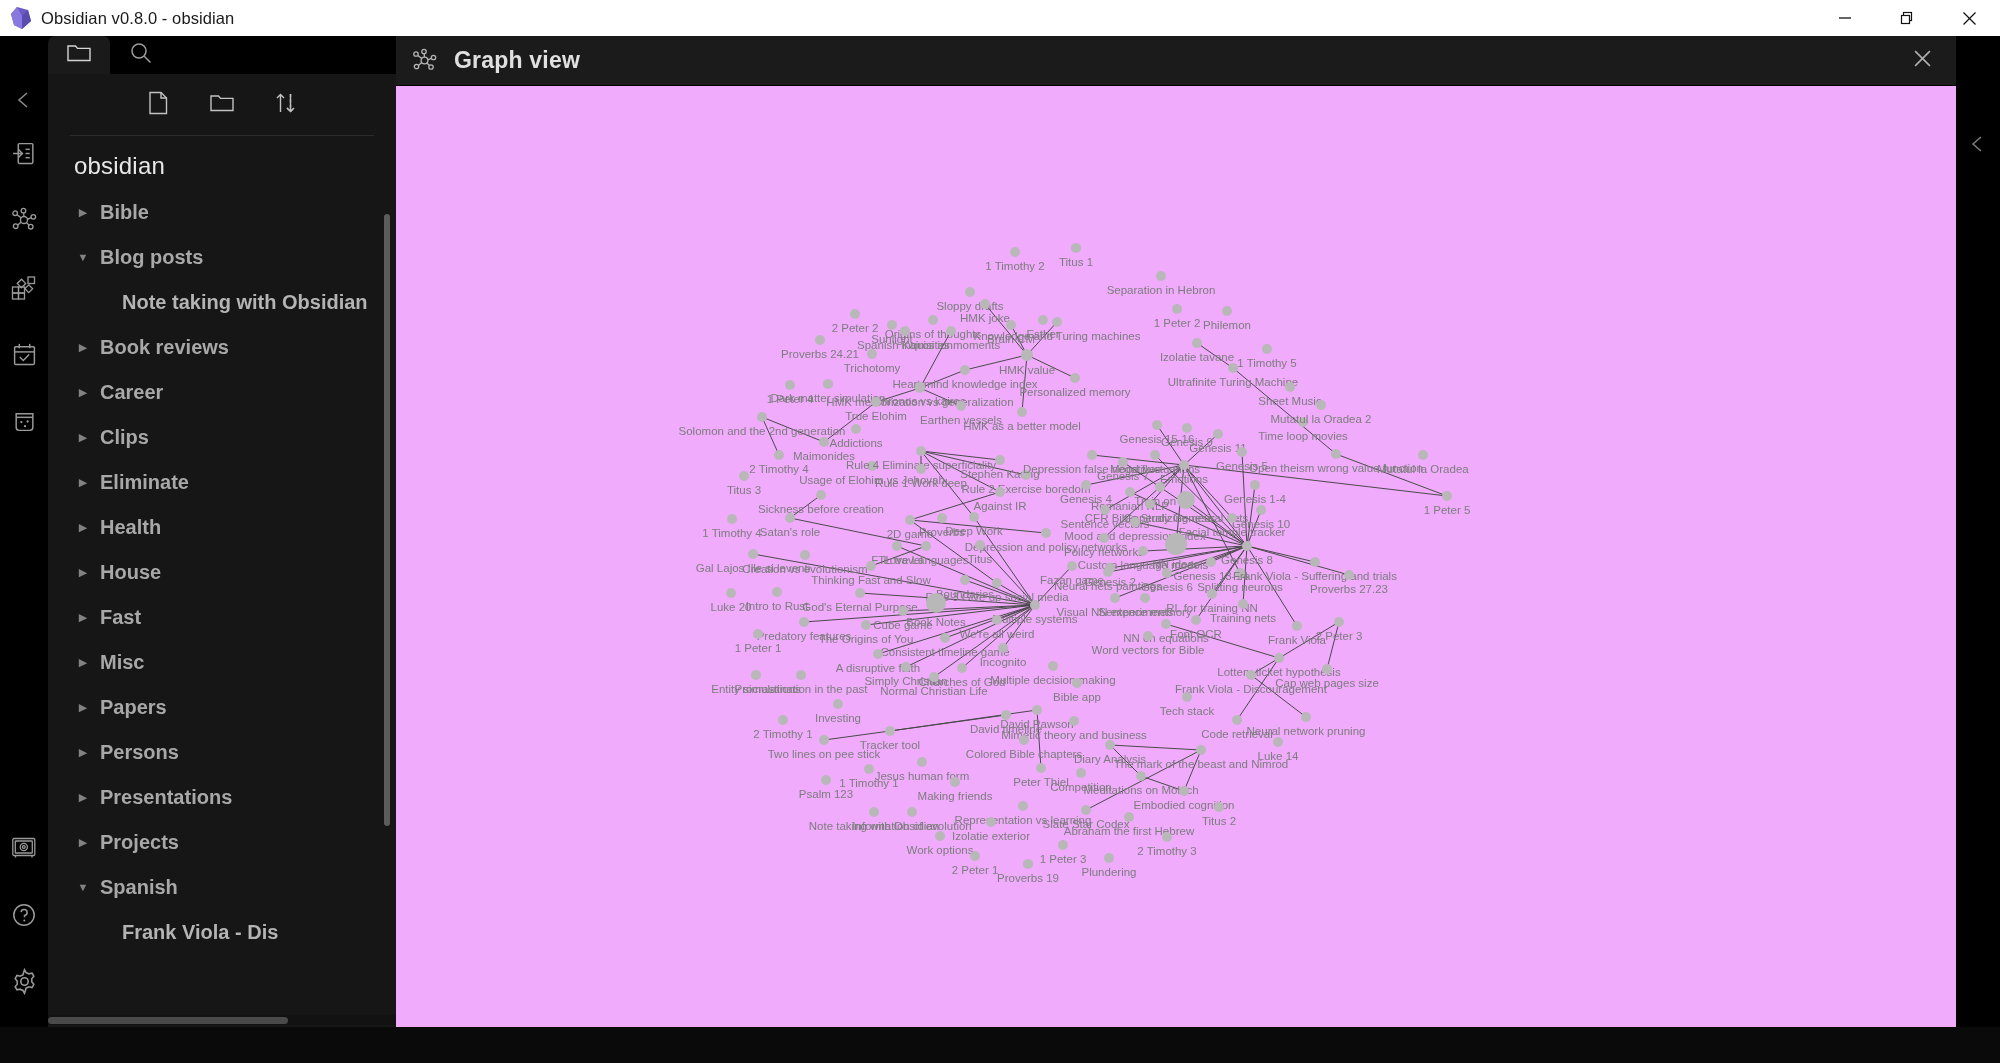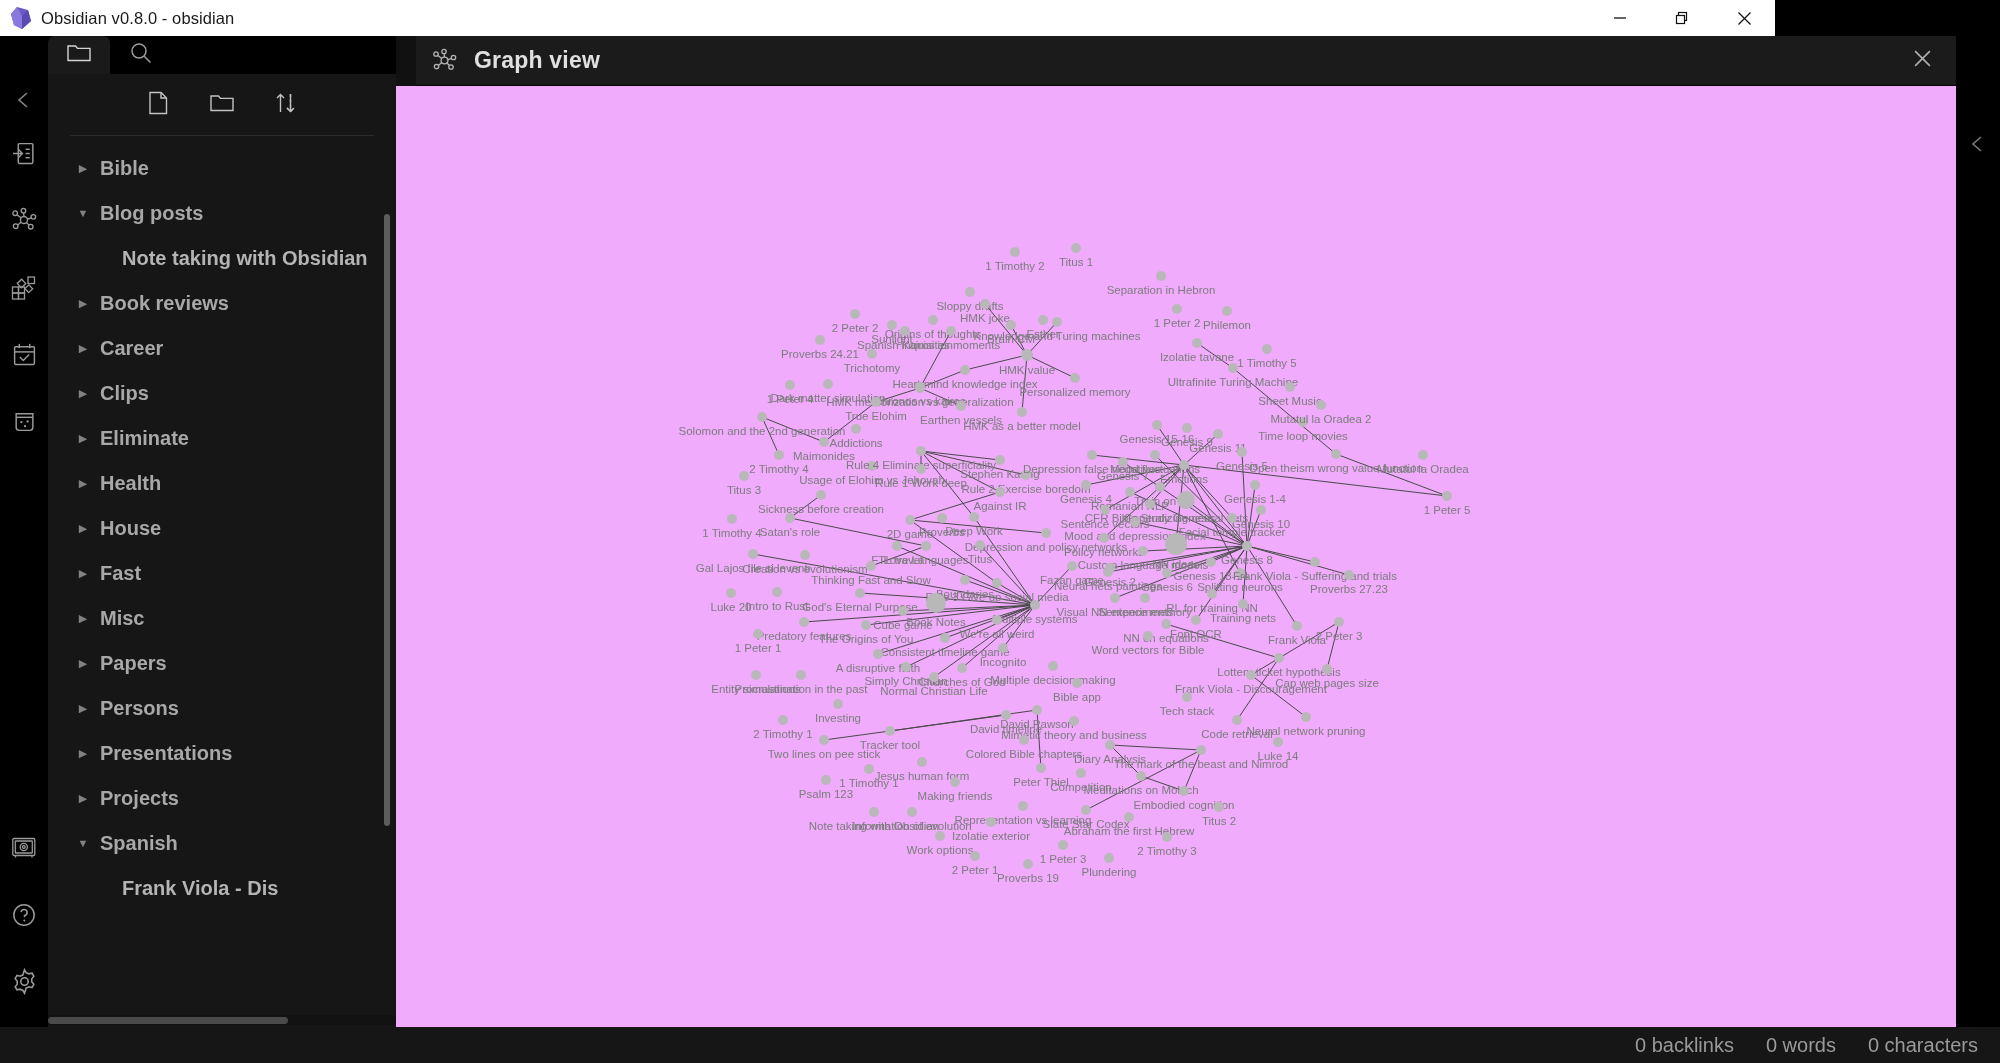--- a/index.html
+++ b/index.html
@@ -5,21 +5,21 @@
   * { margin:0; padding:0; box-sizing:border-box; }
   html, body {
     width:2000px; height:1063px;
     background:#000;
     font-family:"Liberation Sans", sans-serif;
     overflow:hidden;
   }
 
   
   #titlebar {
-    position:absolute; top:0; left:0; width:1775px; height:36px;
+    position:absolute; top:0; left:0; width:2000px; height:36px;
     background:#ffffff;
     display:flex; align-items:center;
   }
   #titlebar .logo { margin-left:11px; margin-right:10px; display:flex; align-items:center; }
   #titlebar .title {
     font-size:16.5px; color:#1a1a1a; letter-spacing:.1px;
   }
   #winbtns { margin-left:auto; display:flex; height:36px; }
   #winbtns .wb {
     width:62px; height:36px; display:flex; align-items:center; justify-content:center;
@@ -115,21 +115,20 @@
   
   #main {
     position:absolute; left:396px; top:0; right:0; height:991px;
     background:#111;
   }
   #viewheader {
     position:absolute; top:0; left:0; right:0; height:50px;
     background:#1b1b1b;
     display:flex; align-items:center;
     border-bottom:1px solid #000;
-    margin-left:20px;
   }
   #viewheader .vh-icon { width:58px; display:flex; align-items:center; justify-content:center; }
   #viewheader .vh-title { font-size:23px; color:#e0e0e0; font-weight:bold; letter-spacing:.2px; }
   #vh-actions { margin-left:auto; display:flex; align-items:center; }
   #vh-actions .vha { width:52px; height:50px; display:flex; align-items:center; justify-content:center; }
   #graphcanvas {
     position:absolute; top:50px; left:0; right:0; bottom:0;
     background:#f0abfc; overflow:hidden;
   }
   #graphsvg { display:block; }
@@ -341,20 +340,21 @@
               <path d="M16.5 3 V20.5 M13 17 l3.5 3.5 L20 17" stroke-dasharray="3 2.4"></path>
               <path d="M16.5 3 V20.5 M13 17 l3.5 3.5 L20 17"></path>
             </svg>
           </span>
         </div>
       </div>
       <div id="sb-divider"></div>
     </div>
 
     <div id="tree">
+      <div id="vaultname">obsidian</div>
       <div id="tree-items">
           <div class="titem">
             <span class="tri">▶</span>
             <span class="tlabel">Bible</span>
           </div>
           <div class="titem">
             <span class="tri open">▼</span>
             <span class="tlabel">Blog posts</span>
           </div>
           <div class="titem file">
@@ -1201,18 +1201,13 @@
   </div>
 
   <div id="rightstrip">
     <div class="collapse">
       <svg width="20" height="20" viewBox="0 0 20 20">
           <polyline points="13,3 5,10 13,17" fill="none" stroke="#7a7a7a" stroke-width="1.6"></polyline>
         </svg>
     </div>
   </div>
 
-  <div id="statusbar">
-    <span class="sb-item">0 backlinks</span>
-    <span class="sb-item">0 words</span>
-    <span class="sb-item">0 characters</span>
-  </div>
 </div>
 
 </body></html>

